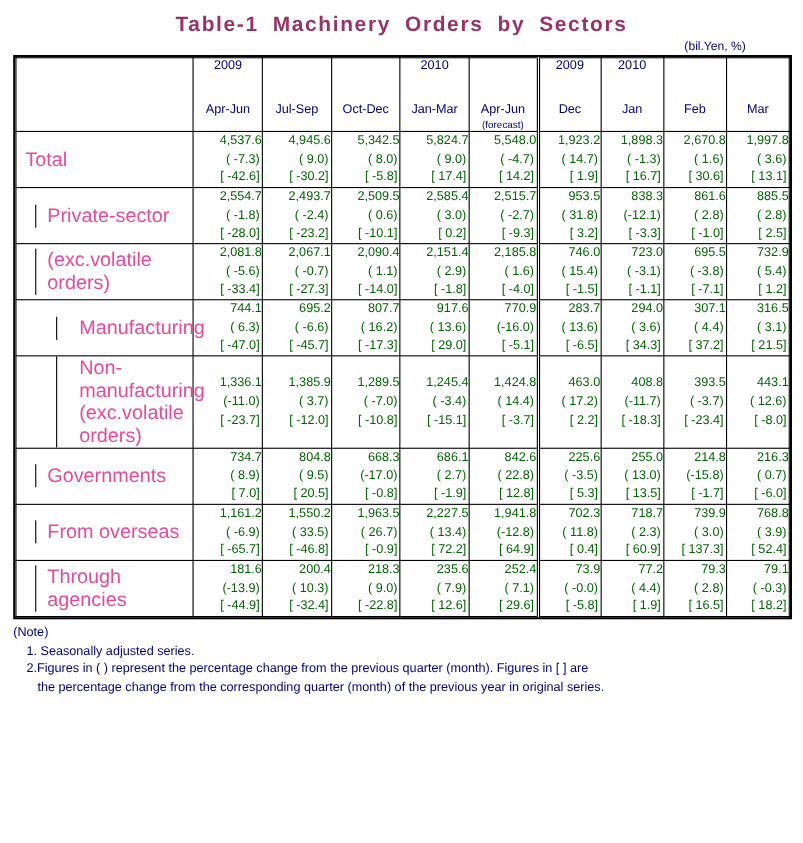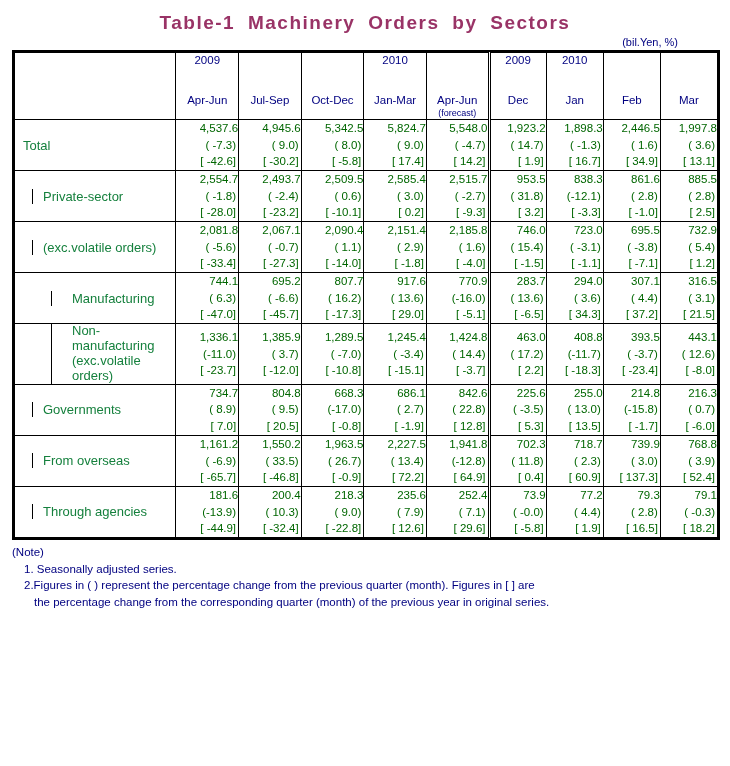--- a/index.html
+++ b/index.html
@@ -100,22 +100,22 @@
   
   .labelcell {
     width: 147px;
     padding: 0;
     vertical-align: top;
   }
 
   .lbl-box {
     box-sizing: border-box;
     height: 100%;
-    color: #15803d;
-    font-size: 13px;
+    color: #ec4899;
+    font-size: 18px;
     display: flex;
     align-items: center;
     padding-left: 8px;
   }
   .lbl-box.lvl1 {
     border-left: 1px solid #000000;
     margin-left: 17px;
     padding-left: 10px;
   }
   .lbl-box.lvl2 {
@@ -265,23 +265,23 @@
               <span class="v1">1,923.2</span>
               <span class="v2">( 14.7)</span>
               <span class="v3">[   1.9]</span>
             </td>
             <td class="val">
               <span class="v1">1,898.3</span>
               <span class="v2">( -1.3)</span>
               <span class="v3">[  16.7]</span>
             </td>
             <td class="val">
-              <span class="v1">2,446.5</span>
+              <span class="v1">2,670.8</span>
               <span class="v2">(  1.6)</span>
-              <span class="v3">[  34.9]</span>
+              <span class="v3">[  30.6]</span>
             </td>
             <td class="val">
               <span class="v1">1,997.8</span>
               <span class="v2">(  3.6)</span>
               <span class="v3">[  13.1]</span>
             </td>
           </tr>
           <tr>
             <td class="labelcell">
               <div class="lbl-box lvl1">

